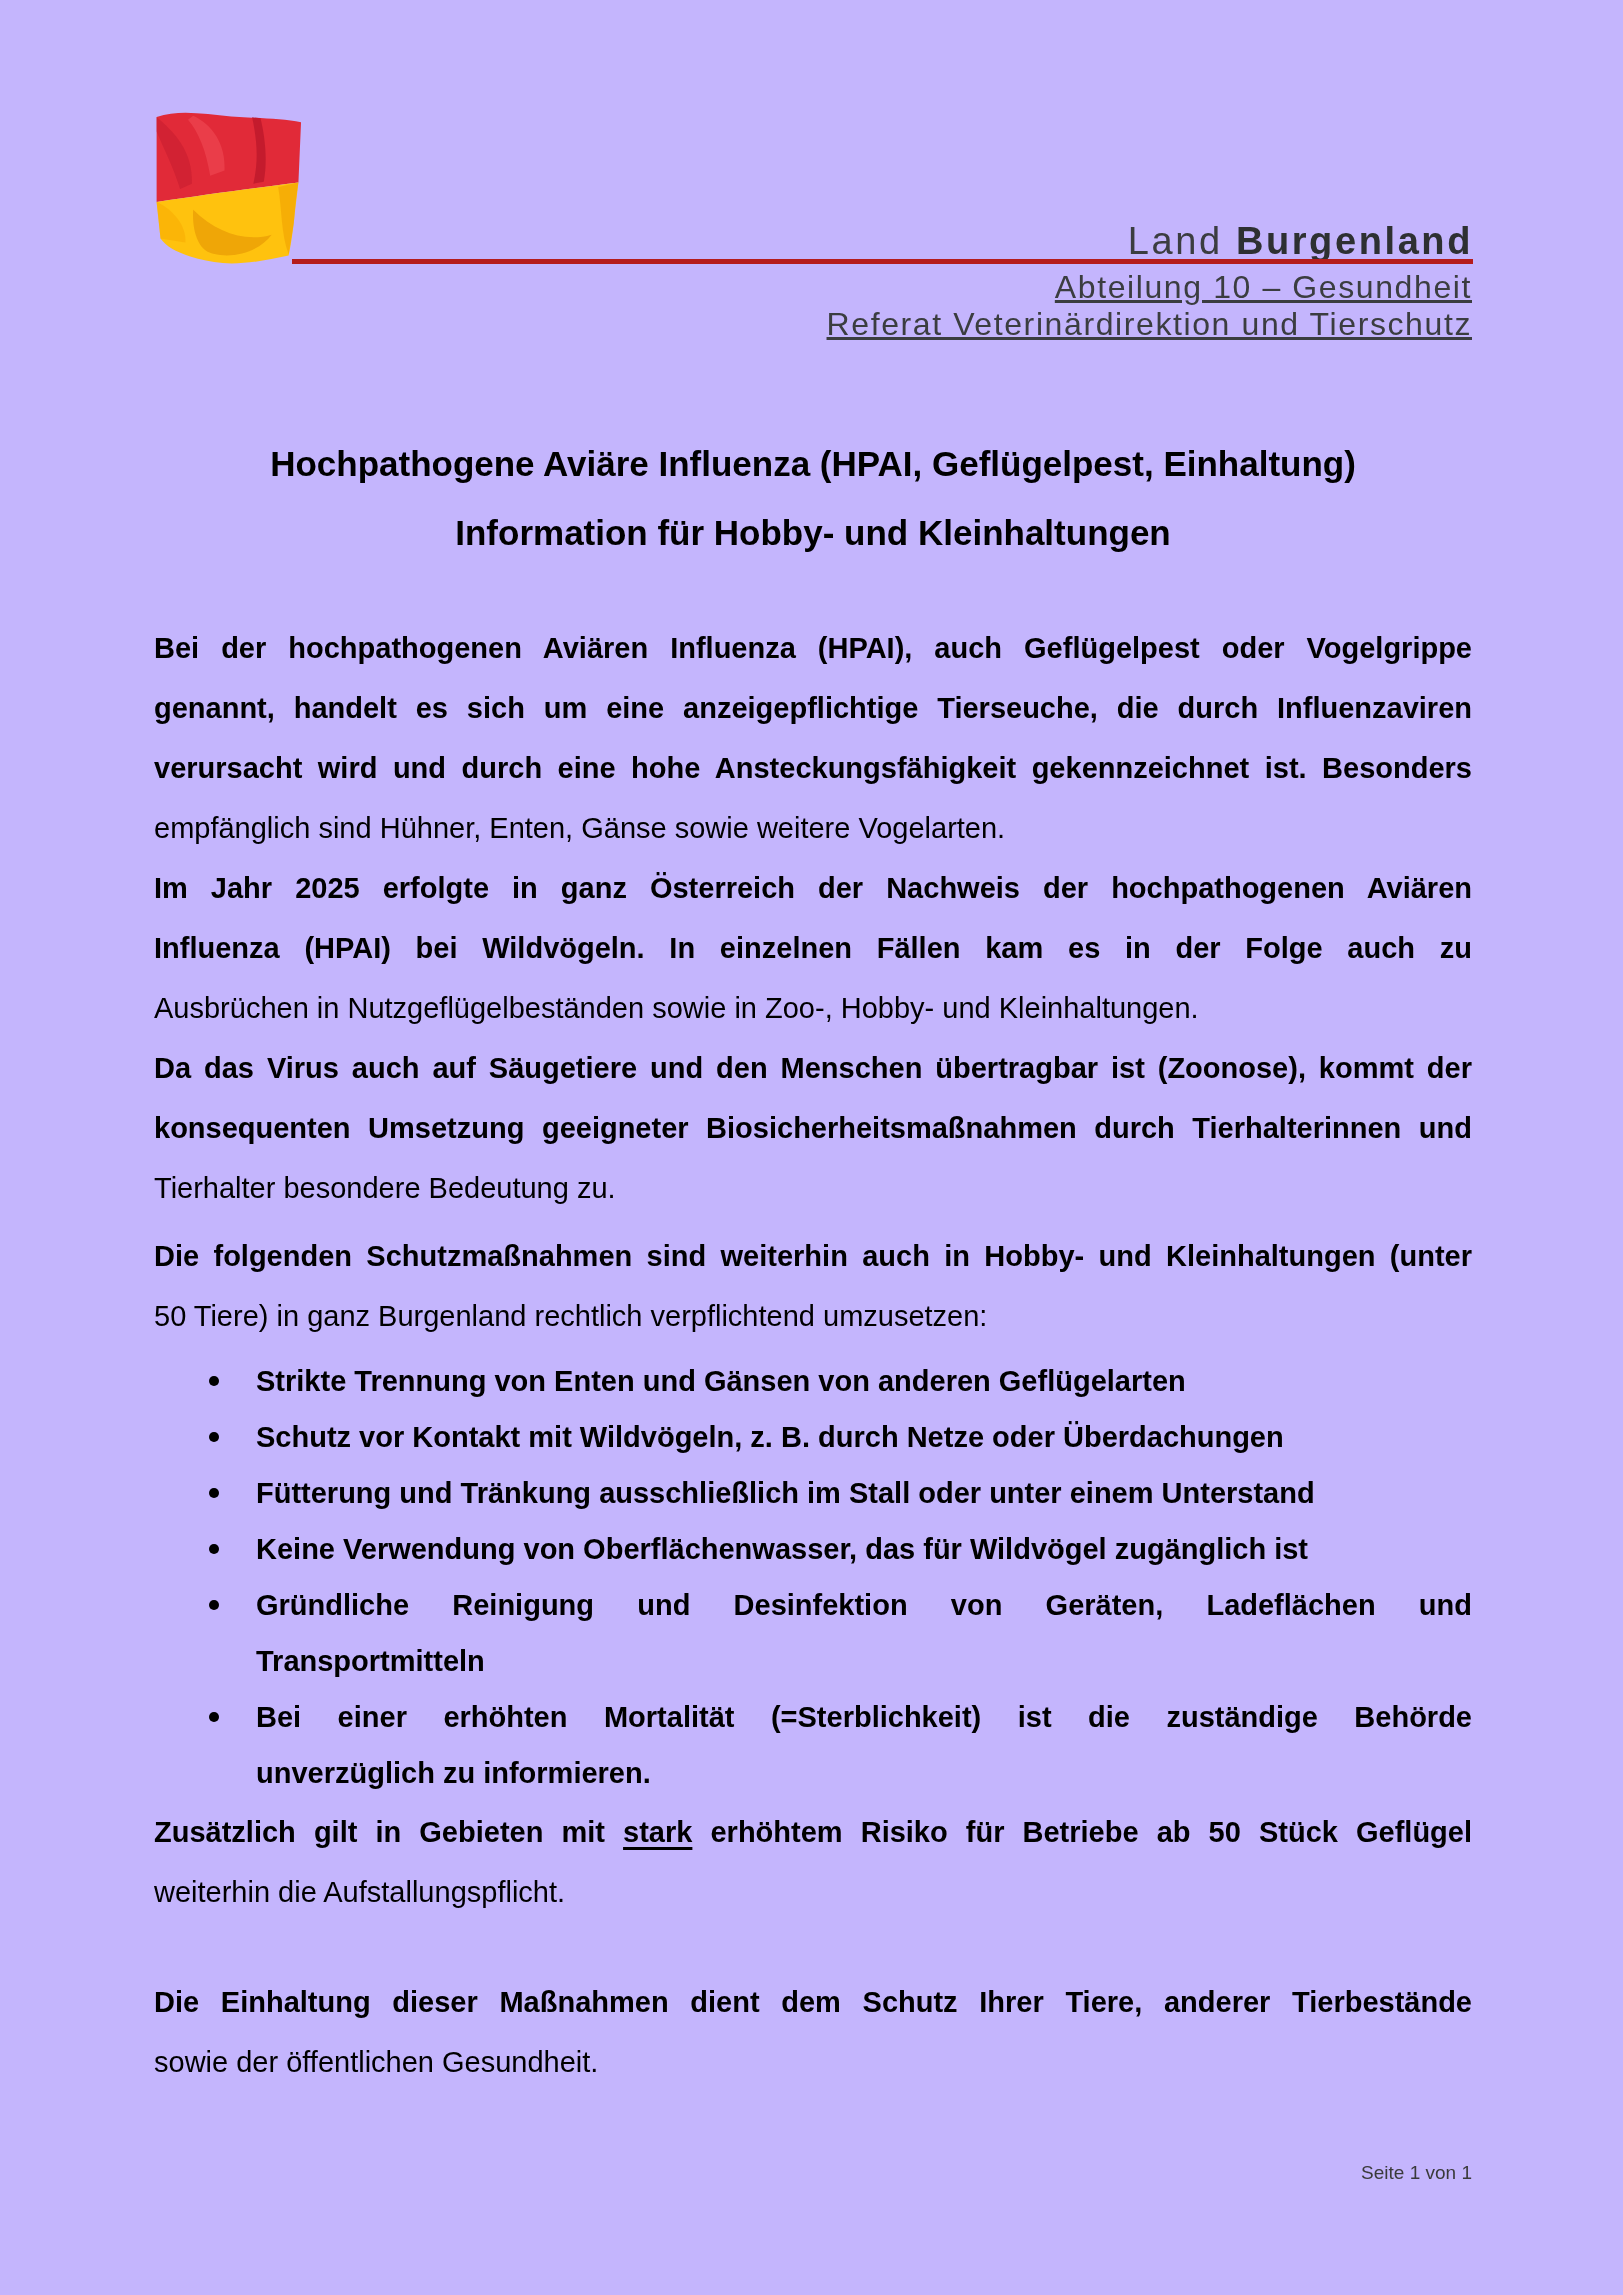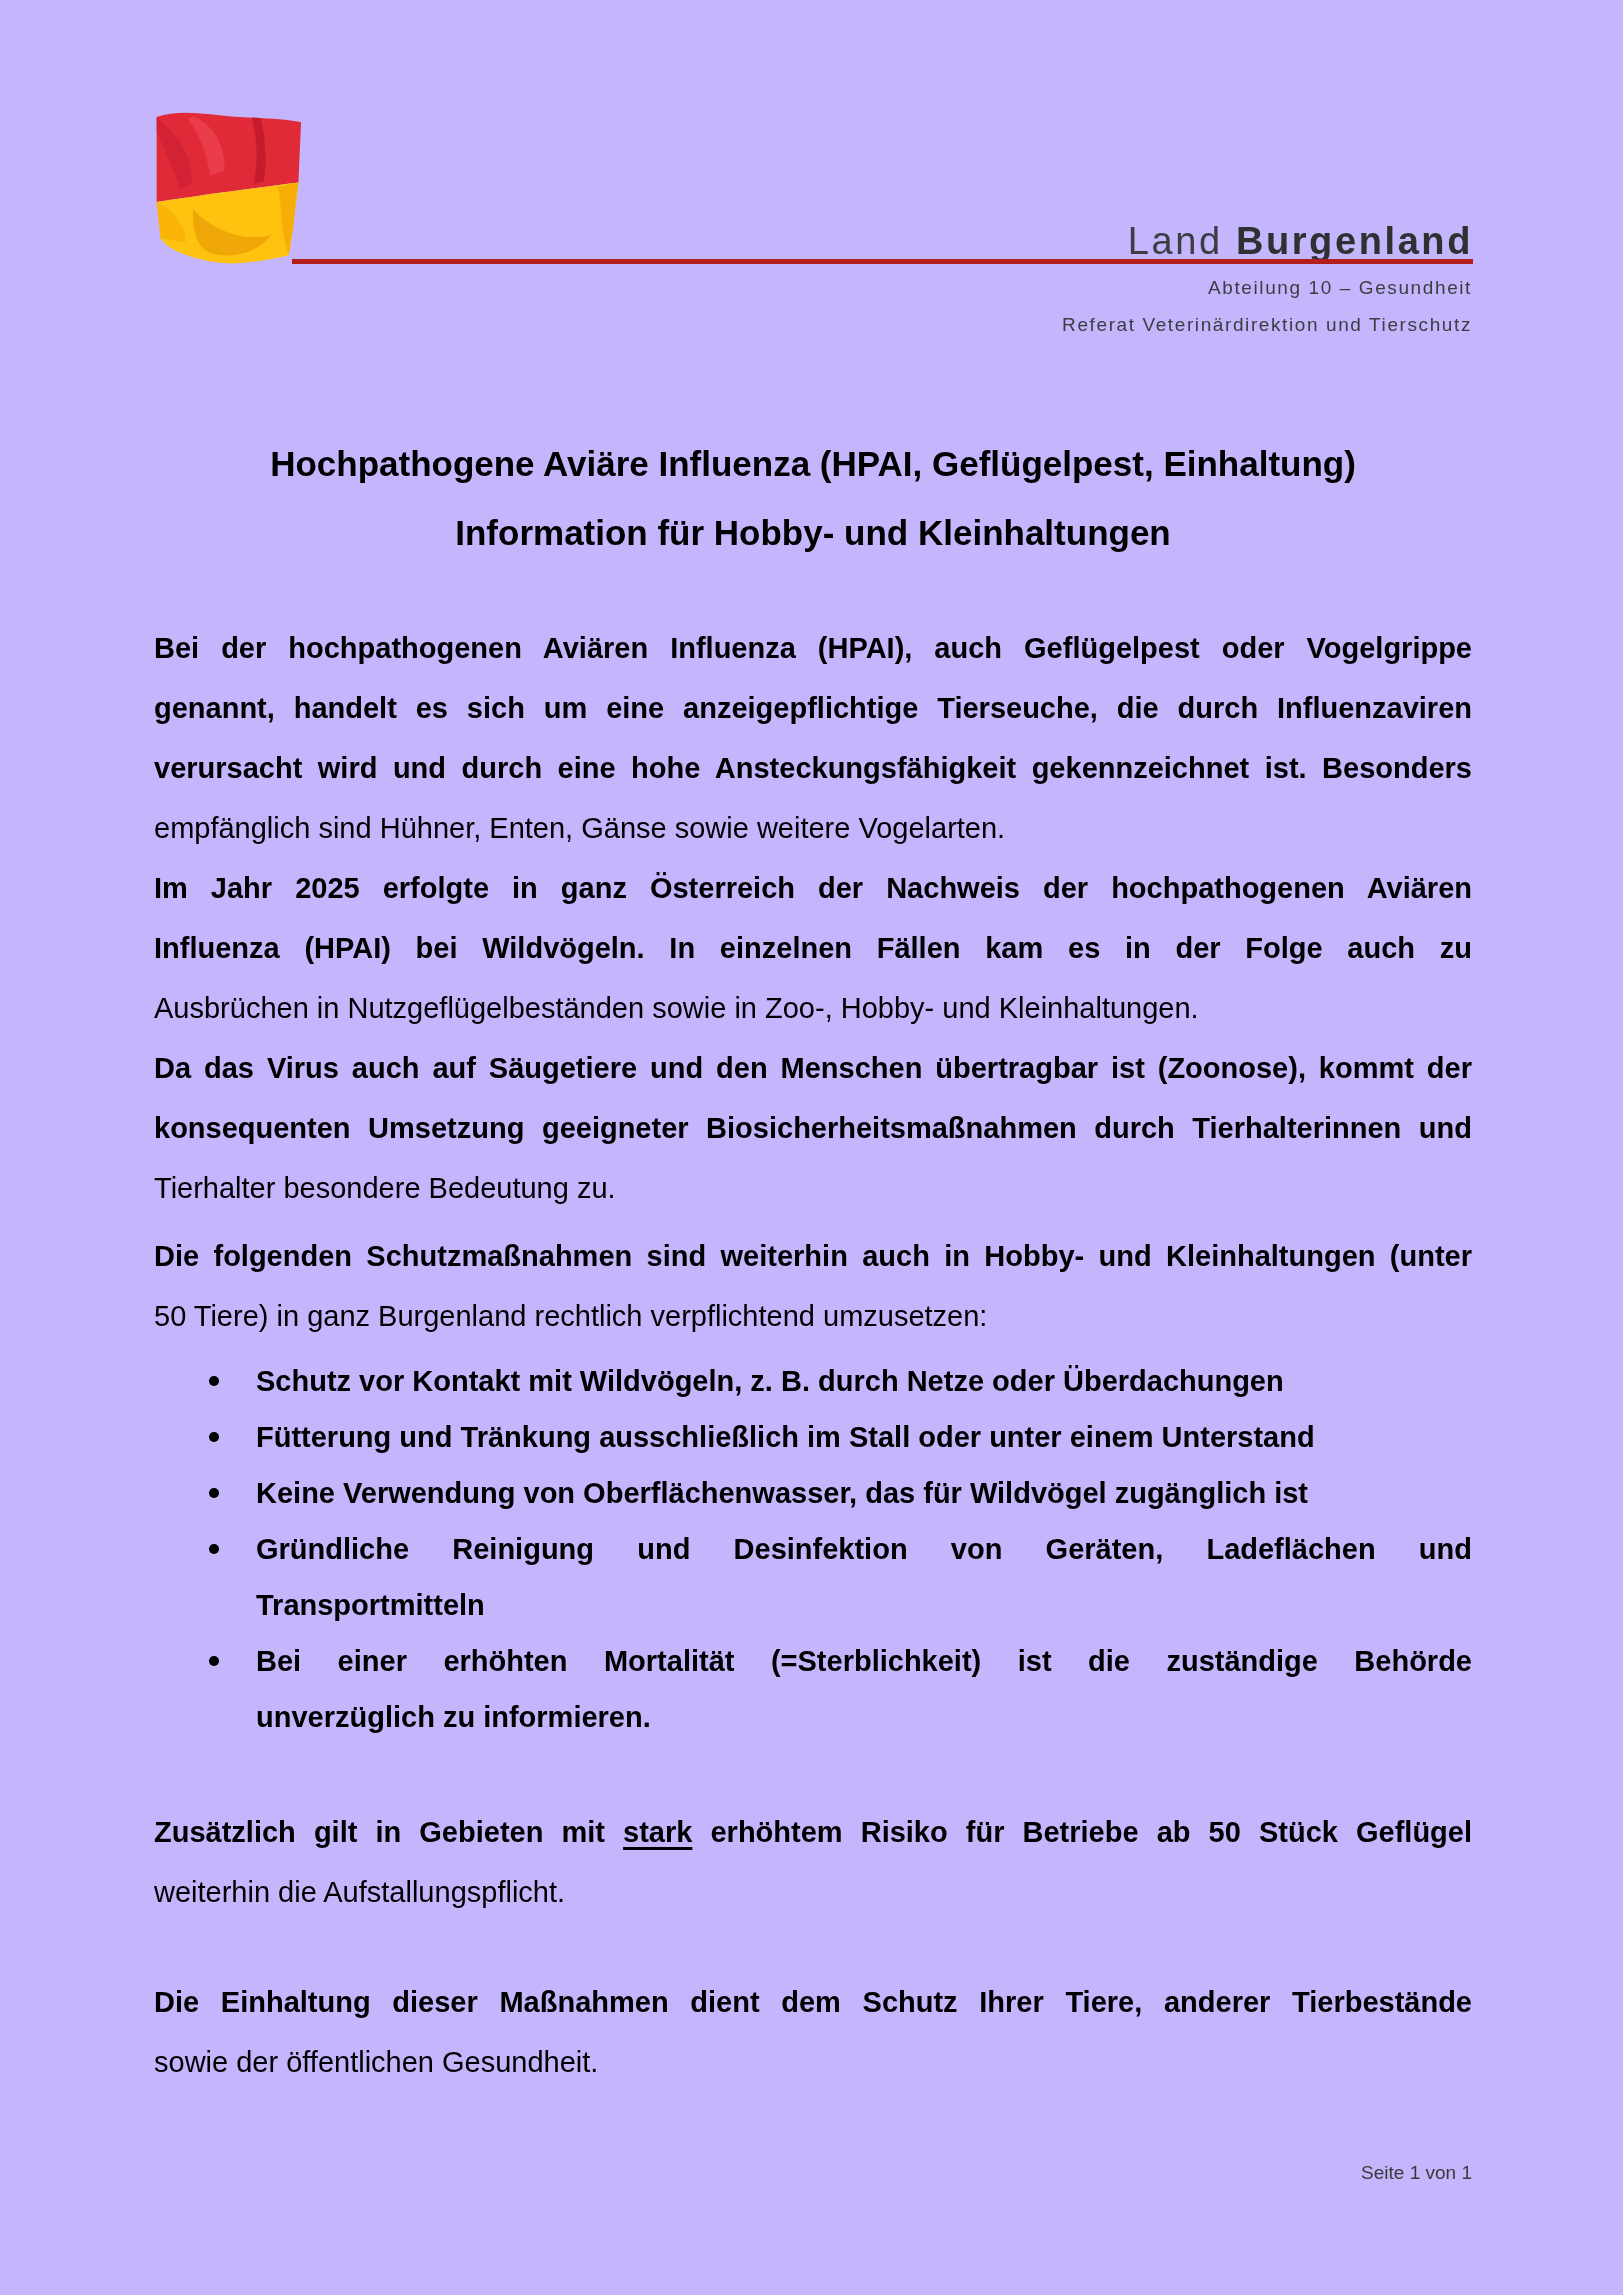--- a/index.html
+++ b/index.html
@@ -10,22 +10,22 @@
   }
   
   .flag { position:absolute; left:154px; top:105px; width:149px; height:160px; }
   .head-org {
     position:absolute; top:222px; right:150px; font-size:38px; line-height:38px;
     letter-spacing:2.6px; color:#3b3d40; white-space:nowrap;
   }
   .head-org .bold { font-weight:bold; color:#2e3032; }
   .head-rule { position:absolute; left:292px; top:259px; width:1181px; height:4.6px; background:#b51c1c; }
   .head-sub {
-    position:absolute; right:151px; font-size:19px; line-height:25px;
-    letter-spacing:1.6px; color:#3b3d40; white-space:nowrap;
+    position:absolute; right:151px; font-size:32px; line-height:25px;
+    letter-spacing:1.6px; color:#3b3d40; white-space:nowrap;text-decoration:underline;
   }
   .head-dept { top:275px; }
   .head-unit { top:312px; }
   
   .title-block {
     position:absolute; left:154px; width:1318px; top:429px; text-align:center;
     font-size:35px; font-weight:bold; line-height:69px; color:#000;
   }
   
   .blk { position:absolute; left:154px; width:1318px; font-size:29px; line-height:60px; color:#000; }
@@ -84,20 +84,24 @@
   </div>
 
   <div class="blk p4">
     <div class="line jl">Die folgenden Schutzmaßnahmen sind weiterhin auch in Hobby- und Kleinhaltungen (unter</div>
     <div class="line">50 Tiere) in ganz Burgenland rechtlich verpflichtend umzusetzen:</div>
   </div>
 
   <ul class="bullets">
     <li>
       <span class="dot"></span>
+      <div class="line">Strikte Trennung von Enten und Gänsen von anderen Geflügelarten</div>
+    </li>
+    <li>
+      <span class="dot"></span>
       <div class="line">Schutz vor Kontakt mit Wildvögeln, z. B. durch Netze oder Überdachungen</div>
     </li>
     <li>
       <span class="dot"></span>
       <div class="line">Fütterung und Tränkung ausschließlich im Stall oder unter einem Unterstand</div>
     </li>
     <li>
       <span class="dot"></span>
       <div class="line">Keine Verwendung von Oberflächenwasser, das für Wildvögel zugänglich ist</div>
     </li>

